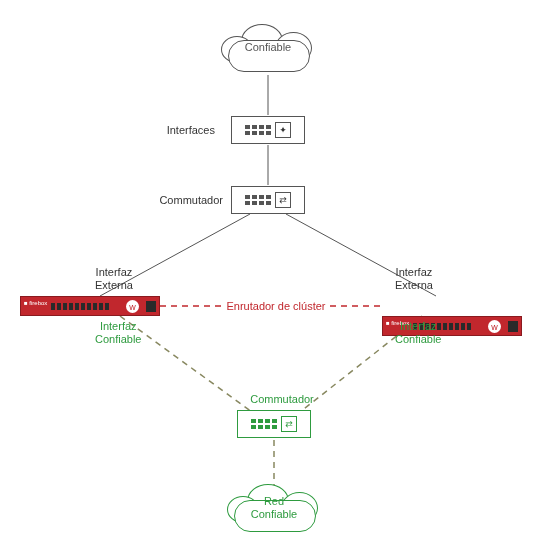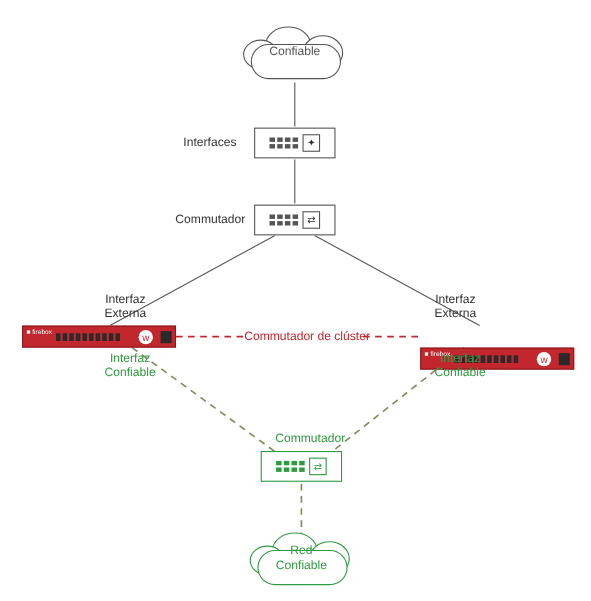--- a/index.html
+++ b/index.html
@@ -270,21 +270,21 @@
       <div class="p"></div>
       <div class="p"></div>
       <div class="p"></div>
       <div class="p"></div>
       <div class="p"></div>
     </div>
   <div class="round">w</div>
   <div class="end"></div>
 </div>
 
-<div class="node label red" style="left:222px; top:300px; width:108px;">Commutador de clúster</div>
+<div class="node label red" style="left:222px; top:300px; width:108px;">Enrutador de clúster</div>
 
 <div class="node label green" style="left:95px; top:320px;">
   <span style="white-space:pre;">Interfaz
 Confiable</span>
 </div>
 <div class="node label green" style="left:395px; top:320px;">
   <span style="white-space:pre;">Interfaz
 Confiable</span>
 </div>
 

